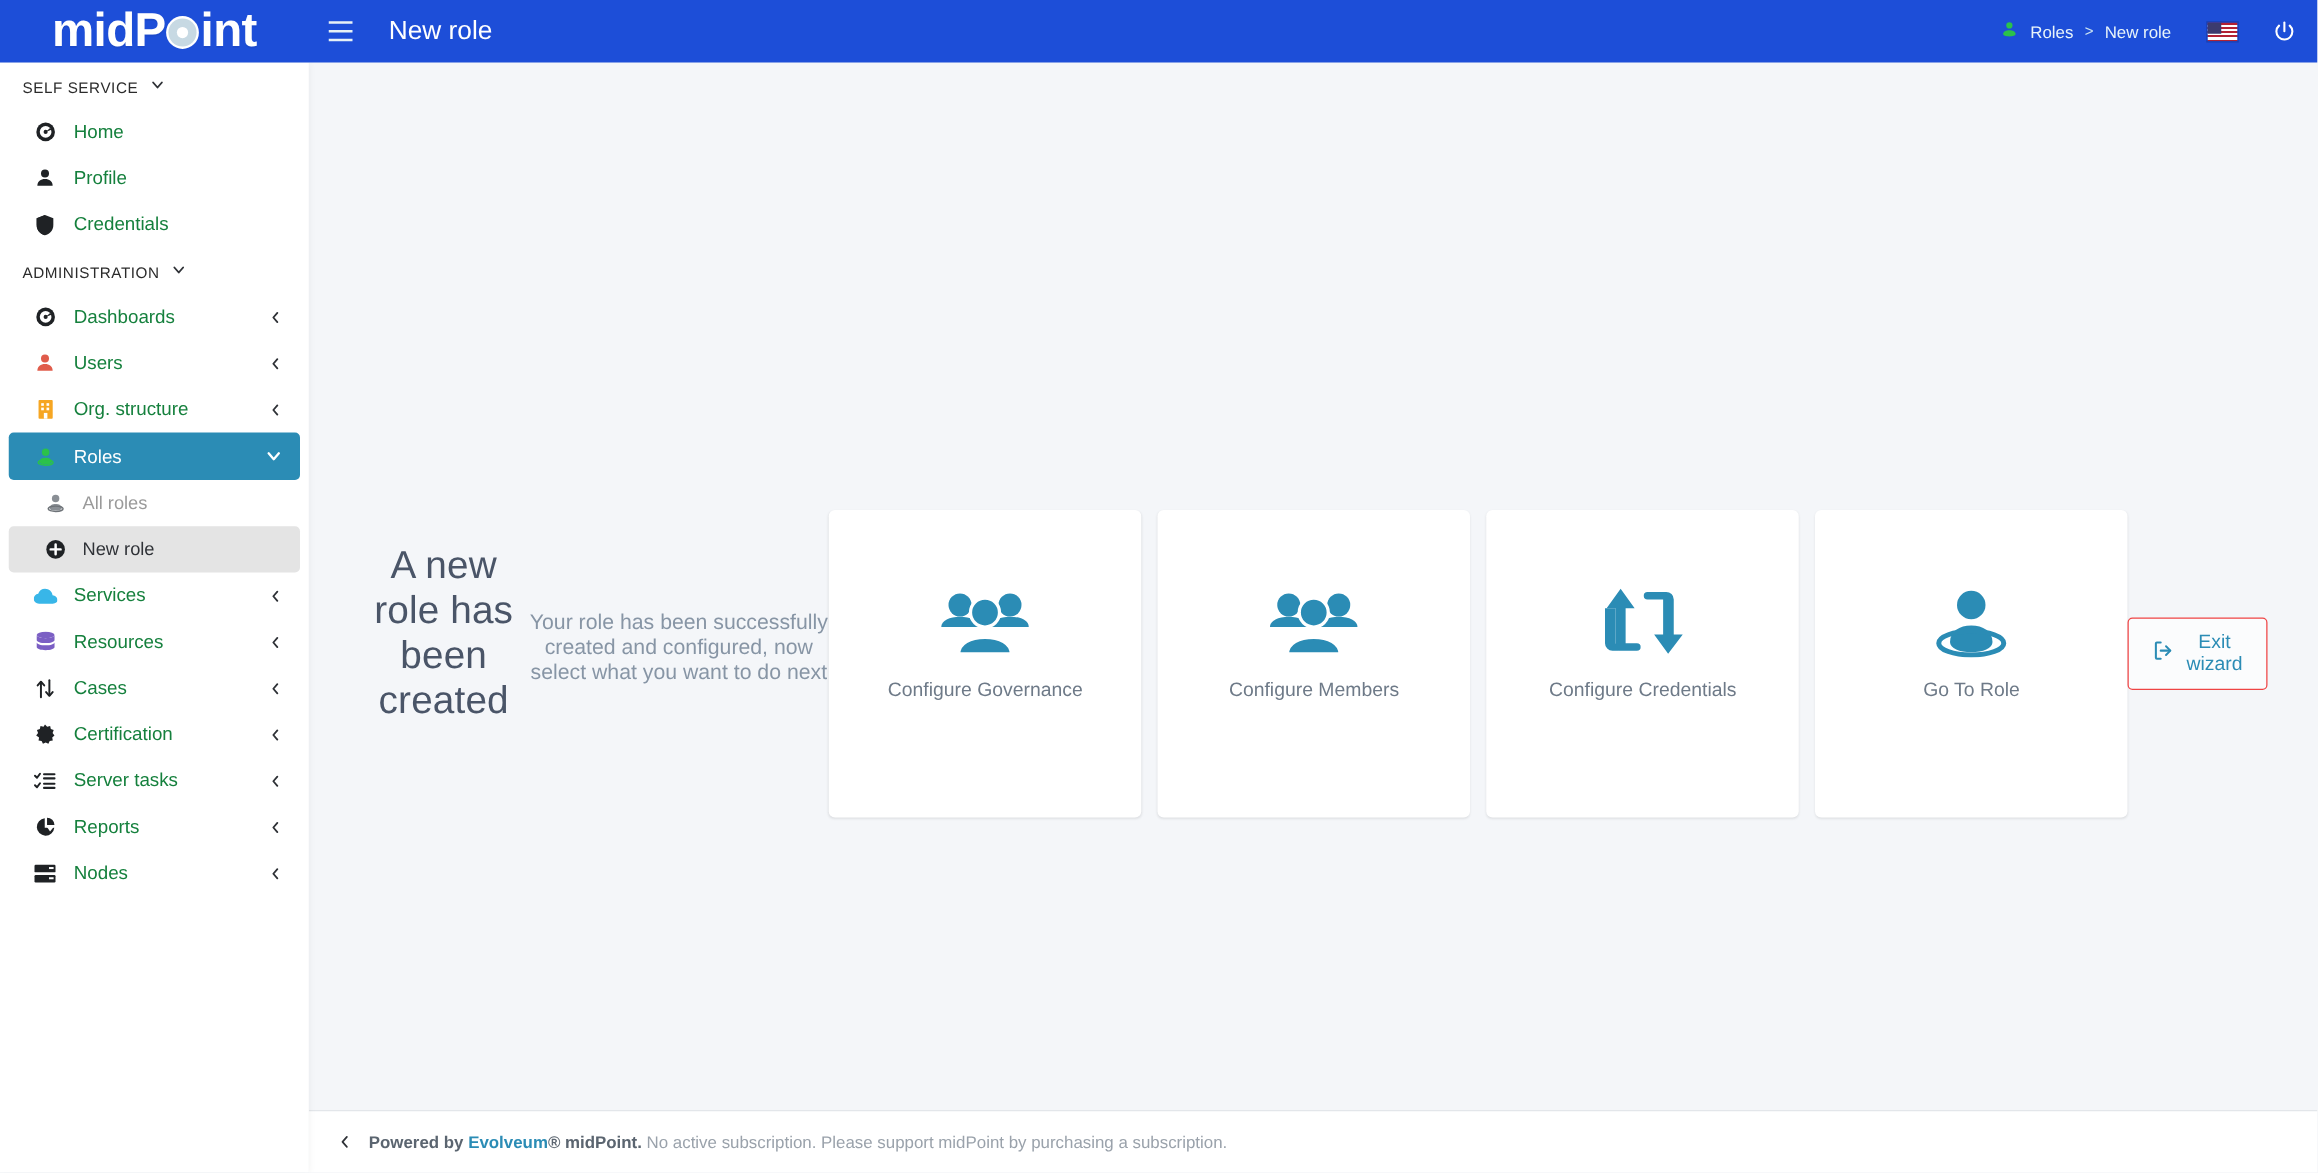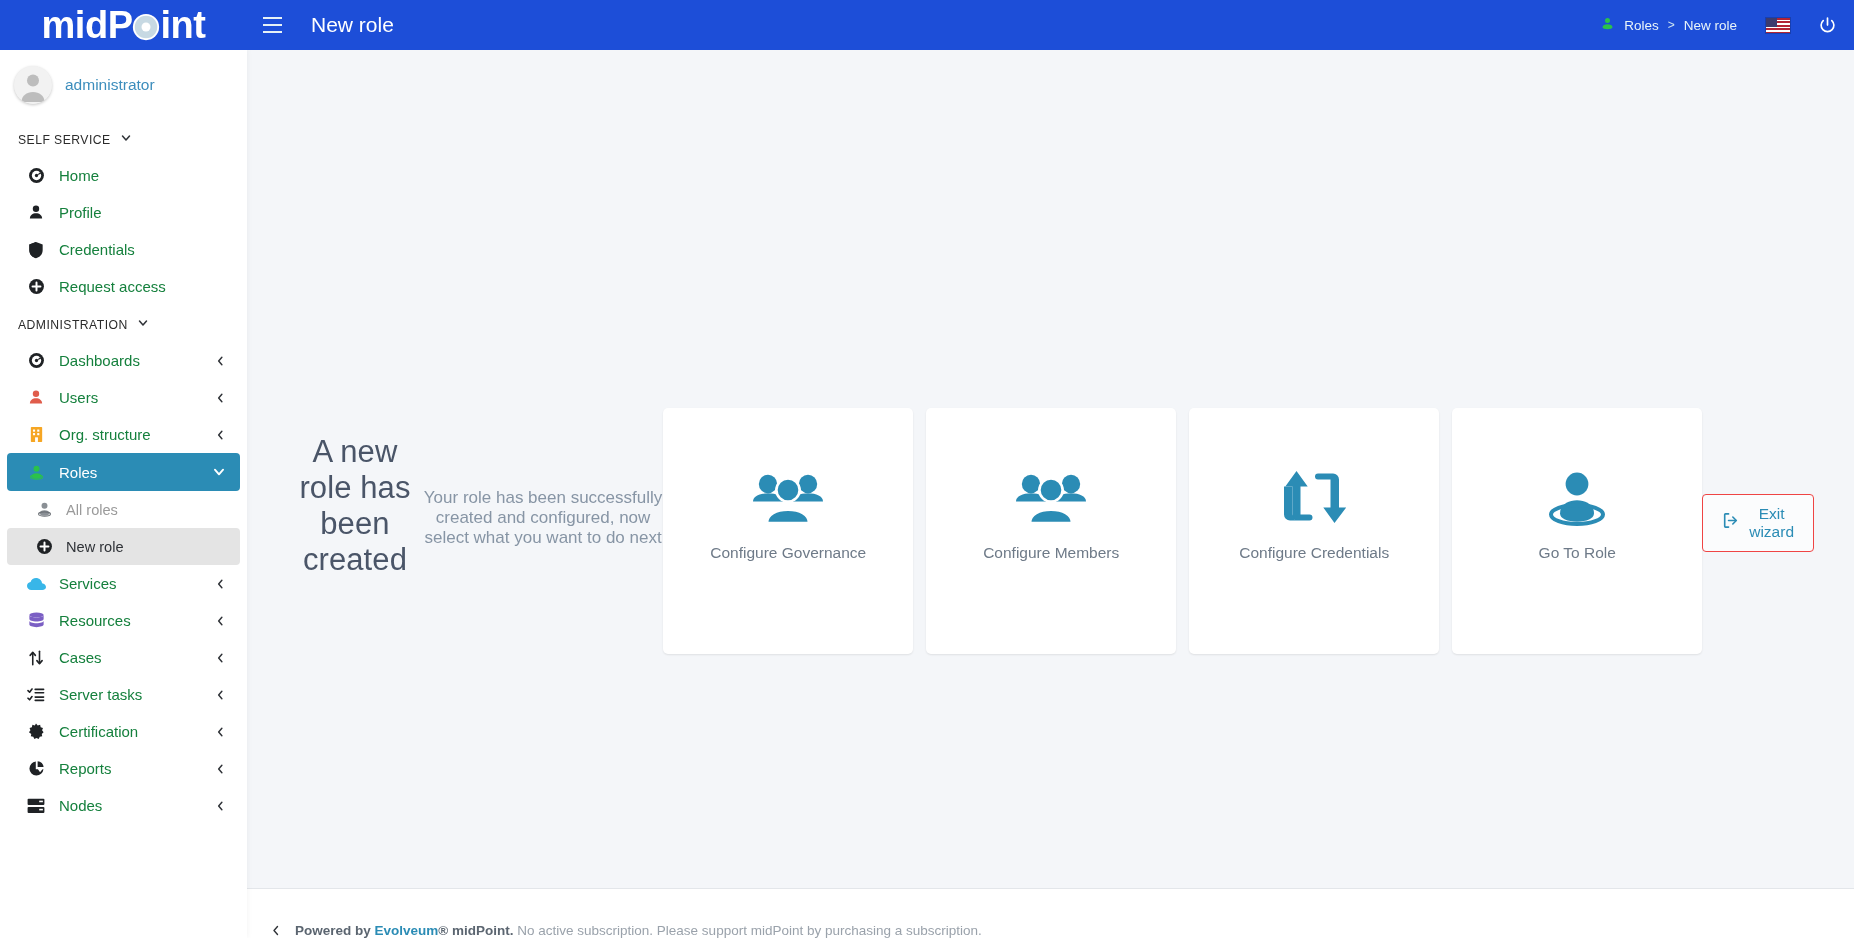--- a/index.html
+++ b/index.html
@@ -180,21 +180,21 @@
     display: flex; align-items: center; gap: 10px;
     cursor: pointer;
     font-family: "Liberation Sans", sans-serif;
   }
 
   
   .footer {
     height: 50px; min-height: 50px;
     background: #ffffff;
     border-top: 1px solid #e3e6ea;
-    display: flex; align-items: flex-end;
+    display: flex; align-items: center;
     padding-left: 16px;
     font-size: 13.5px;
     position: relative;
   }
   .footer-collapse {
     width: 26px; display: flex; align-items: center; justify-content: center;
     cursor: pointer; color: #2f3237;
   }
   .footer-text { margin-left: 6px; color: #9aa2ab; }
   .footer-strong { color: #5b6570; font-weight: bold; }
@@ -253,32 +253,20 @@
         <path d="M7.1 6.3a7.3 7.3 0 1 0 9.8 0"></path>
       </svg>
     </div>
   </div>
 </div>
 
 <div class="shell">
 
   <div class="sidebar">
 
-    <div class="user-panel">
-      <div class="avatar-wrap">
-        <div class="avatar">
-          <svg width="38" height="38" viewBox="0 0 38 38">
-            <circle cx="19" cy="19" r="19" fill="#f2f2f2"></circle>
-            <circle cx="19" cy="14.5" r="6" fill="#bdbdbd"></circle>
-            <path d="M7.5 36c0-6.3 5.2-10 11.5-10s11.5 3.7 11.5 10z" fill="#bdbdbd"></path>
-          </svg>
-        </div>
-      </div>
-      <div class="username">administrator</div>
-    </div>
 
     <div class="nav-header">
       <span>SELF SERVICE</span>
       <span>
         <svg width="12" height="12" viewBox="0 0 24 24" fill="none" stroke="#2f3237" stroke-width="3" stroke-linecap="round" stroke-linejoin="round">
             <polyline points="5 8 12 16 19 8"></polyline>
           </svg>
       </span>
     </div>
 
@@ -307,29 +295,20 @@
     <div class="nav-item">
       <span class="ico">
         <svg width="16" height="18" viewBox="0 0 24 26">
             <path d="M12 1l10 3.8v8.1C22 19.6 17.5 23.9 12 25.2 6.5 23.9 2 19.6 2 12.9V4.8z" fill="#1f2225"></path>
             <path d="M12 1v24.2C6.5 23.9 2 19.6 2 12.9V4.8z" fill="#1f2225"></path>
           </svg>
       </span>
       <span class="lbl">Credentials</span>
     </div>
 
-    <div class="nav-item">
-      <span class="ico">
-        <svg width="17" height="17" viewBox="0 0 24 24">
-            <circle cx="12" cy="12" r="10.5" fill="#1f2225"></circle>
-            <path d="M12 6.4v11.2M6.4 12h11.2" stroke="#ffffff" stroke-width="2.8" stroke-linecap="round"></path>
-          </svg>
-      </span>
-      <span class="lbl">Request access</span>
-    </div>
 
     <div class="nav-header">
       <span>ADMINISTRATION</span>
       <span>
         <svg width="12" height="12" viewBox="0 0 24 24" fill="none" stroke="#2f3237" stroke-width="3" stroke-linecap="round" stroke-linejoin="round">
             <polyline points="5 8 12 16 19 8"></polyline>
           </svg>
       </span>
     </div>
 
@@ -456,20 +435,34 @@
     <div class="nav-item">
       <span class="ico">
         <svg width="17" height="18" viewBox="0 0 22 24" fill="none" stroke="#1f2225" stroke-width="2.1" stroke-linecap="round" stroke-linejoin="round">
           <path d="M6 21V5"></path>
             <polyline points="2.5 8.5 6 4.5 9.5 8.5"></polyline>
           <path d="M15 3v16"></path>
             <polyline points="11.5 15.5 15 19.5 18.5 15.5"></polyline>
         </svg>
       </span>
       <span class="lbl">Cases</span>
+      <span class="chev">
+        <svg width="11" height="14" viewBox="0 0 24 24" fill="none" stroke="#2f3237" stroke-width="3.2" stroke-linecap="round" stroke-linejoin="round">
+            <polyline points="15 4 8 12 15 20"></polyline>
+          </svg>
+      </span>
+    </div>
+
+    <div class="nav-item">
+      <span class="ico">
+        <svg width="18" height="18" viewBox="0 0 24 24">
+          <path d="M12 0.8l2.3 2.4 3.2-.8.7 3.2 3.1 1.1-1.2 3.1 2 2.6-2.4 2.2.6 3.2-3.3.5-1.4 3-2.9-1.4-2.9 1.4-1.4-3-3.3-.5.6-3.2L2.6 12.4l2-2.6L3.4 6.7l3.1-1.1.7-3.2 3.2.8z" fill="#1f2225"></path>
+        </svg>
+      </span>
+      <span class="lbl">Certification</span>
       <span class="chev">
         <svg width="11" height="14" viewBox="0 0 24 24" fill="none" stroke="#2f3237" stroke-width="3.2" stroke-linecap="round" stroke-linejoin="round">
             <polyline points="15 4 8 12 15 20"></polyline>
           </svg>
       </span>
     </div>
 
     <div class="nav-item">
       <span class="ico">
         <svg width="18" height="16" viewBox="0 0 22 20">
@@ -479,34 +472,20 @@
           </g>
           <g fill="#1f2225">
               <rect x="9" y="2" width="12.5" height="2.1" rx="1"></rect>
               <rect x="9" y="6.1" width="12.5" height="2.1" rx="1"></rect>
               <rect x="9" y="11.5" width="12.5" height="2.1" rx="1"></rect>
               <rect x="9" y="15.6" width="12.5" height="2.1" rx="1"></rect>
             </g>
         </svg>
       </span>
       <span class="lbl">Server tasks</span>
-      <span class="chev">
-        <svg width="11" height="14" viewBox="0 0 24 24" fill="none" stroke="#2f3237" stroke-width="3.2" stroke-linecap="round" stroke-linejoin="round">
-            <polyline points="15 4 8 12 15 20"></polyline>
-          </svg>
-      </span>
-    </div>
-
-    <div class="nav-item">
-      <span class="ico">
-        <svg width="18" height="18" viewBox="0 0 24 24">
-          <path d="M12 0.8l2.3 2.4 3.2-.8.7 3.2 3.1 1.1-1.2 3.1 2 2.6-2.4 2.2.6 3.2-3.3.5-1.4 3-2.9-1.4-2.9 1.4-1.4-3-3.3-.5.6-3.2L2.6 12.4l2-2.6L3.4 6.7l3.1-1.1.7-3.2 3.2.8z" fill="#1f2225"></path>
-        </svg>
-      </span>
-      <span class="lbl">Certification</span>
       <span class="chev">
         <svg width="11" height="14" viewBox="0 0 24 24" fill="none" stroke="#2f3237" stroke-width="3.2" stroke-linecap="round" stroke-linejoin="round">
             <polyline points="15 4 8 12 15 20"></polyline>
           </svg>
       </span>
     </div>
 
     <div class="nav-item">
       <span class="ico">
         <svg width="17" height="17" viewBox="0 0 24 24">

